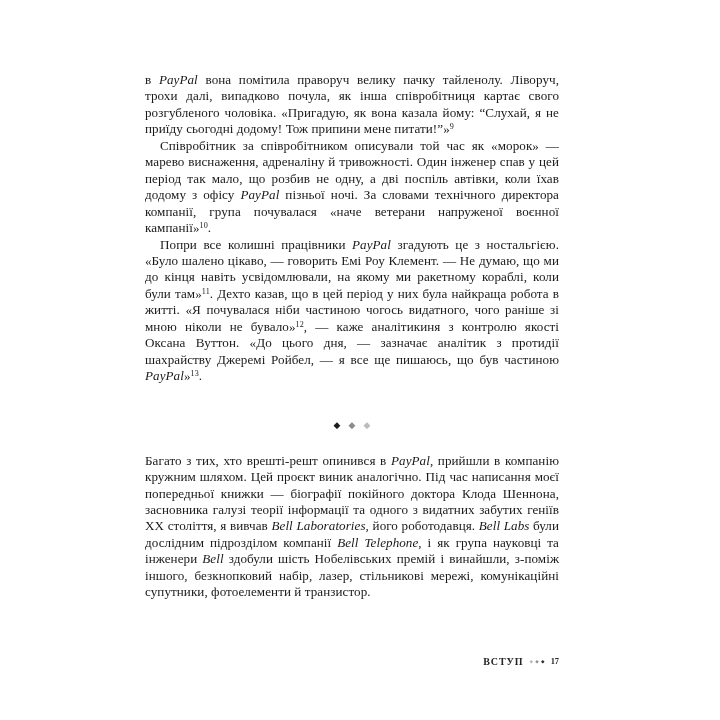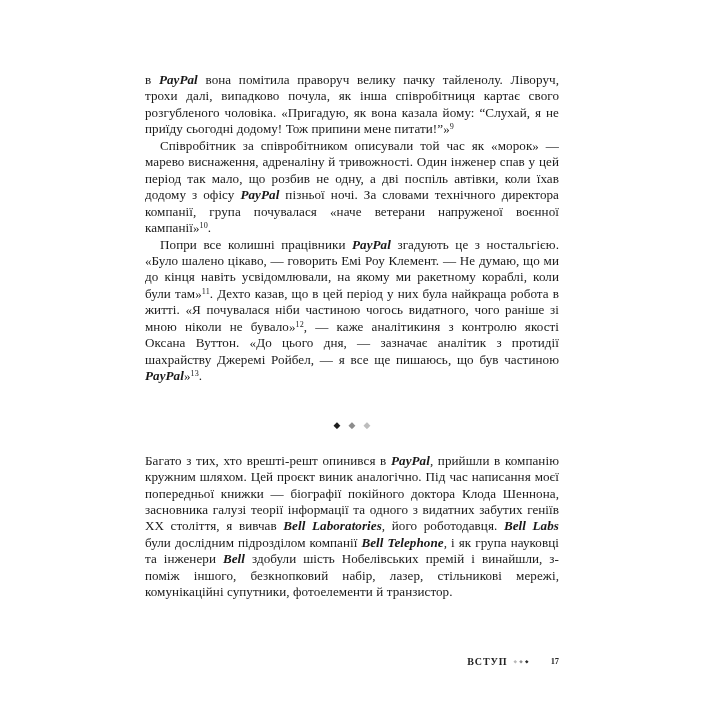--- a/index.html
+++ b/index.html
@@ -43,21 +43,20 @@
   p.para.indent {
     text-indent: 15px;
   }
 
   p.para.first {
     text-indent: 0;
   }
 
   em, .it {
     font-style: italic;
-    font-weight: bold;
   }
 
   sup.fn {
     font-size: 0.62em;
     line-height: 0;
     vertical-align: 0.52em;
     letter-spacing: 0.01em;
   }
 
   
@@ -107,21 +106,21 @@
     vertical-align: middle;
     font-family: "DejaVu Sans", sans-serif;
   }
   #footer .fd1 { color: #b9b9b9; }
   #footer .fd2 { color: #8f8f8f; }
   #footer .fd3 { color: #2a2a2a; }
   #footer .folio {
     font-size: 8.4px;
     font-weight: 700;
     color: #242424;
-    margin-left: 21px;
+    margin-left: 5px;
     vertical-align: middle;
   }
   #footer .sp { display: inline-block; width: 5px; }
 </style>
 </head>
 <body>
 
 <div id="page">
 
   <div id="text-block">

